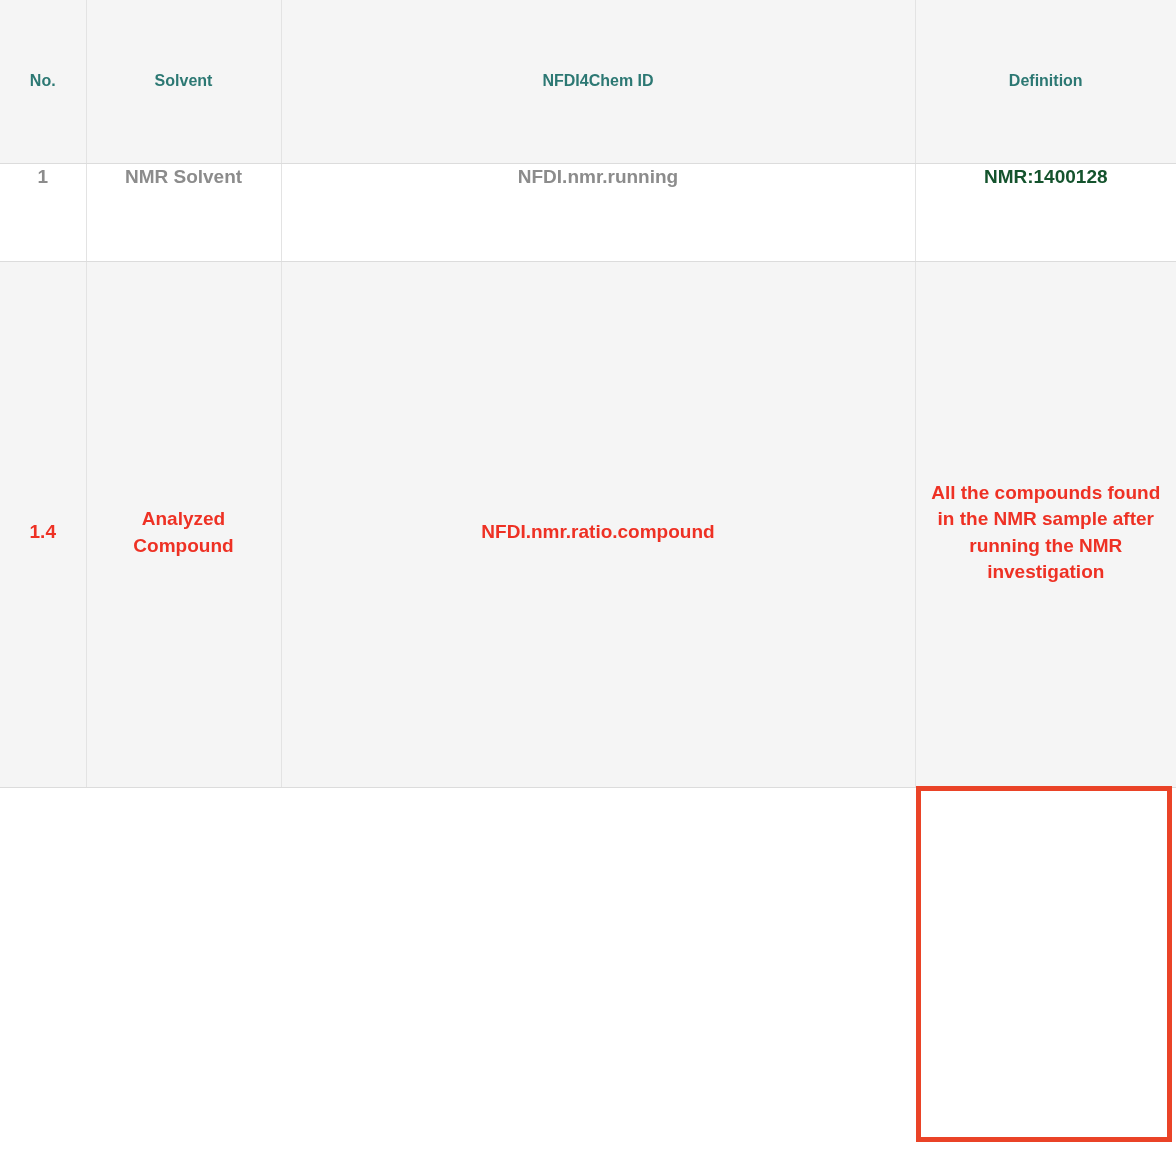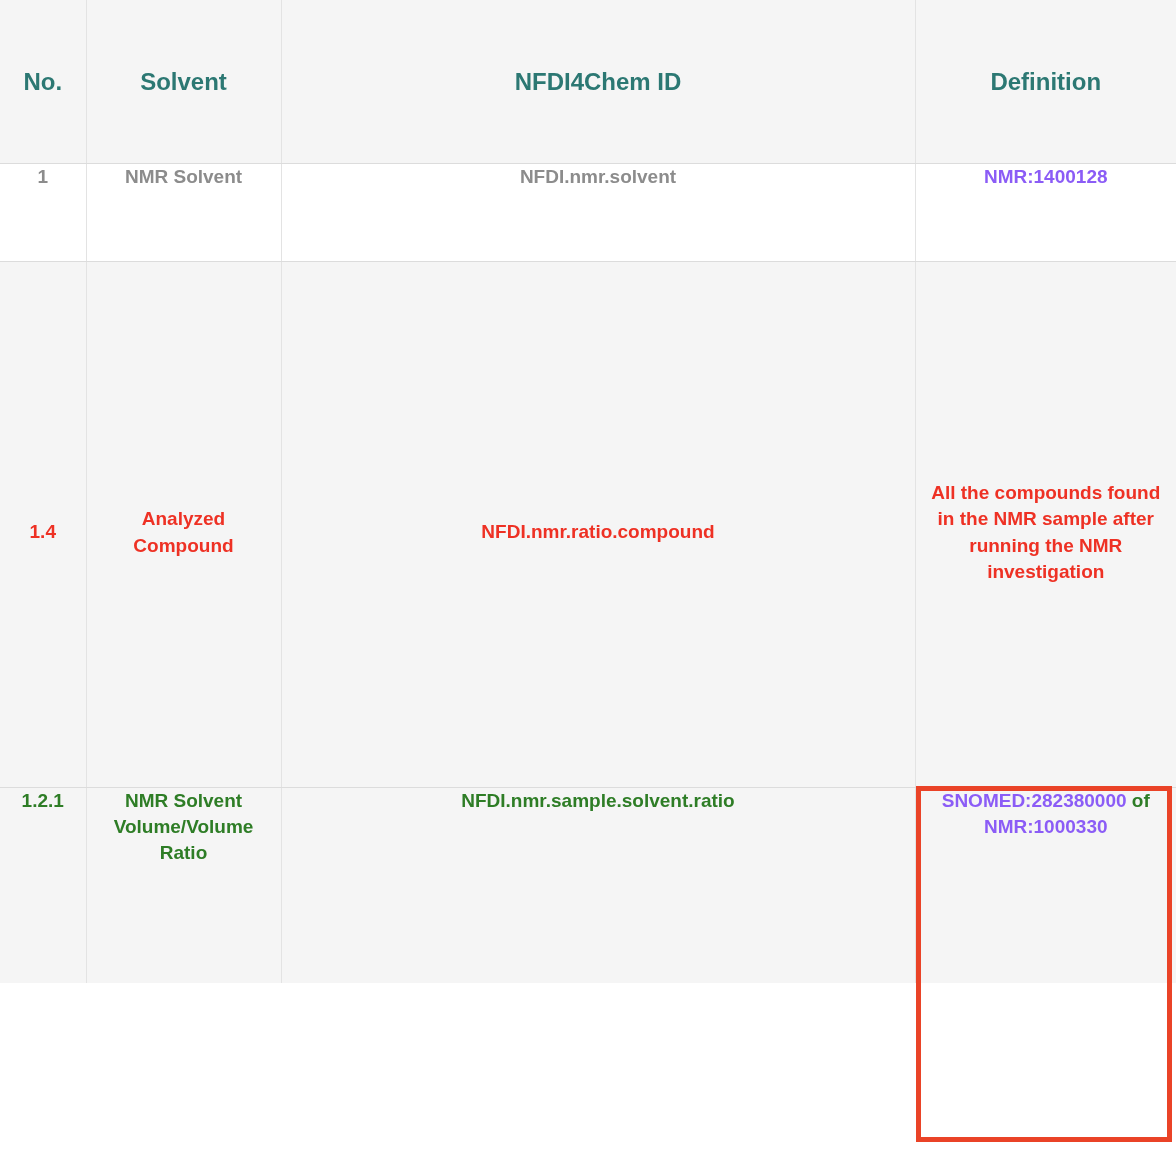--- a/index.html
+++ b/index.html
@@ -45,41 +45,41 @@
     overflow-wrap: break-word;
   }
   table.meta-table th:last-child,
   table.meta-table td:last-child { border-right: none; }
 
   
   thead tr { background: #f5f5f5; }
   thead th {
     height: 163px;
     vertical-align: middle;
-    font-size: 24px;
+    font-size: 16px;
     color: #2c7873;
     border-bottom: 1px solid #dcdcdc;
     padding-bottom: 82px;
   }
 
   
   tbody tr.r-odd  { background: #ffffff; }
   tbody tr.r-even { background: #f5f5f5; }
 
   tbody td { vertical-align: top; padding-top: 24px; font-size: 19px; }
 
   
   tr.row-1   td { height: 98px; }
   tr.row-11  td { height: 526px; vertical-align: middle; padding-top: 17px; }
   tr.row-12  td { height: 167px; }
   tr.row-121 td { height: 196px; border-bottom: none; }
 
   
   .t-gray  { color: #8c8c8c; }
-  .t-blue  { color: #8b5cf6; }
+  .t-blue  { color: #14532d; }
   .t-red   { color: #ee3124; }
   .t-green { color: #2e7d26; }
 
   
   .def-text { display: block; }
 
   
   .highlight-box {
     position: absolute;
     left: 916px;
@@ -111,43 +111,33 @@
         <th>NFDI4Chem ID</th>
         <th>Definition</th>
       </tr>
     </thead>
 
     <tbody>
 
       <tr class="r-odd row-1">
         <td class="t-gray">1</td>
         <td class="t-gray">NMR Solvent</td>
-        <td class="t-gray">NFDI.nmr.solvent</td>
+        <td class="t-gray">NFDI.nmr.running</td>
         <td class="t-blue">NMR:1400128</td>
       </tr>
 
       <tr class="r-even row-11">
         <td class="t-red">1.4</td>
         <td class="t-red">Analyzed Compound</td>
         <td class="t-red">NFDI.nmr.ratio.compound</td>
         <td class="t-red">
           <span class="def-text">All the compounds found in the NMR sample after running the NMR investigation</span>
         </td>
       </tr>
 
 
-      <tr class="r-even row-121">
-        <td class="t-green">1.2.1</td>
-        <td class="t-green">NMR Solvent Volume/Volume Ratio</td>
-        <td class="t-green">NFDI.nmr.sample.solvent.ratio</td>
-        <td>
-          <span class="t-blue">SNOMED:282380000</span>
-          <span class="t-green">of</span>
-          <span class="t-blue">NMR:1000330</span>
-        </td>
-      </tr>
 
     </tbody>
   </table>
 
   <div class="highlight-box"></div>
 
 </div>
 
 </body></html>

